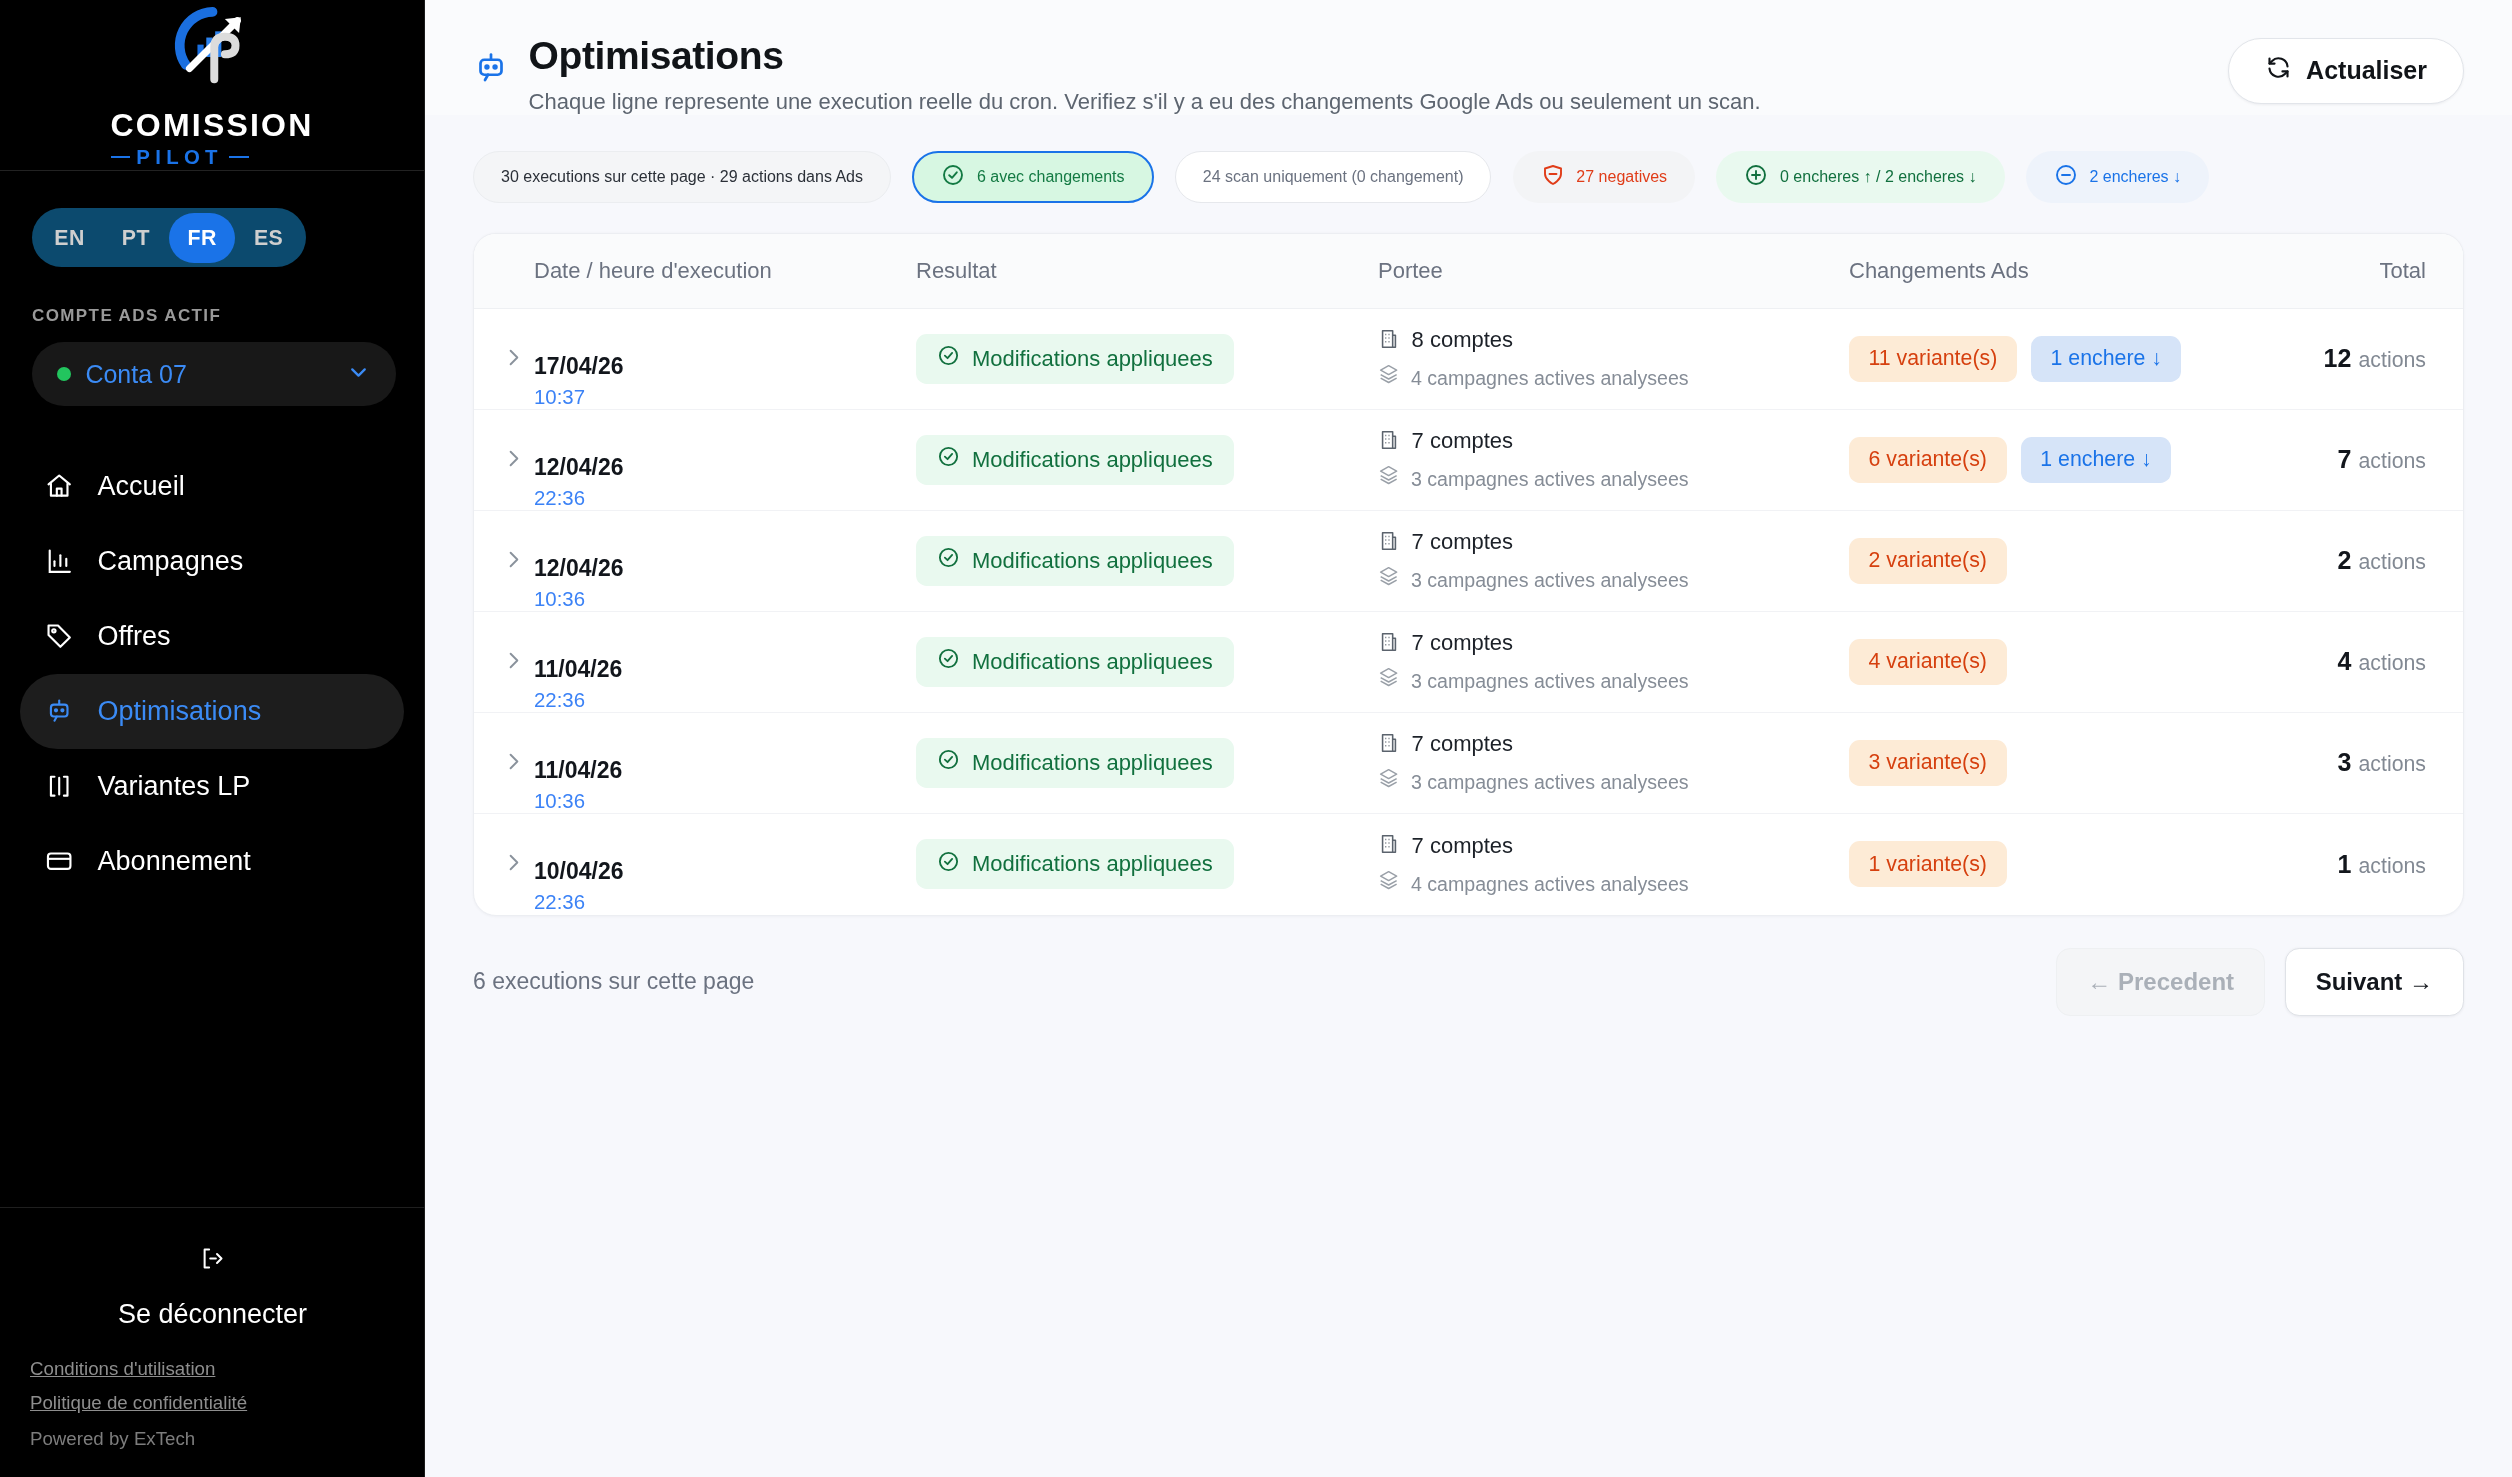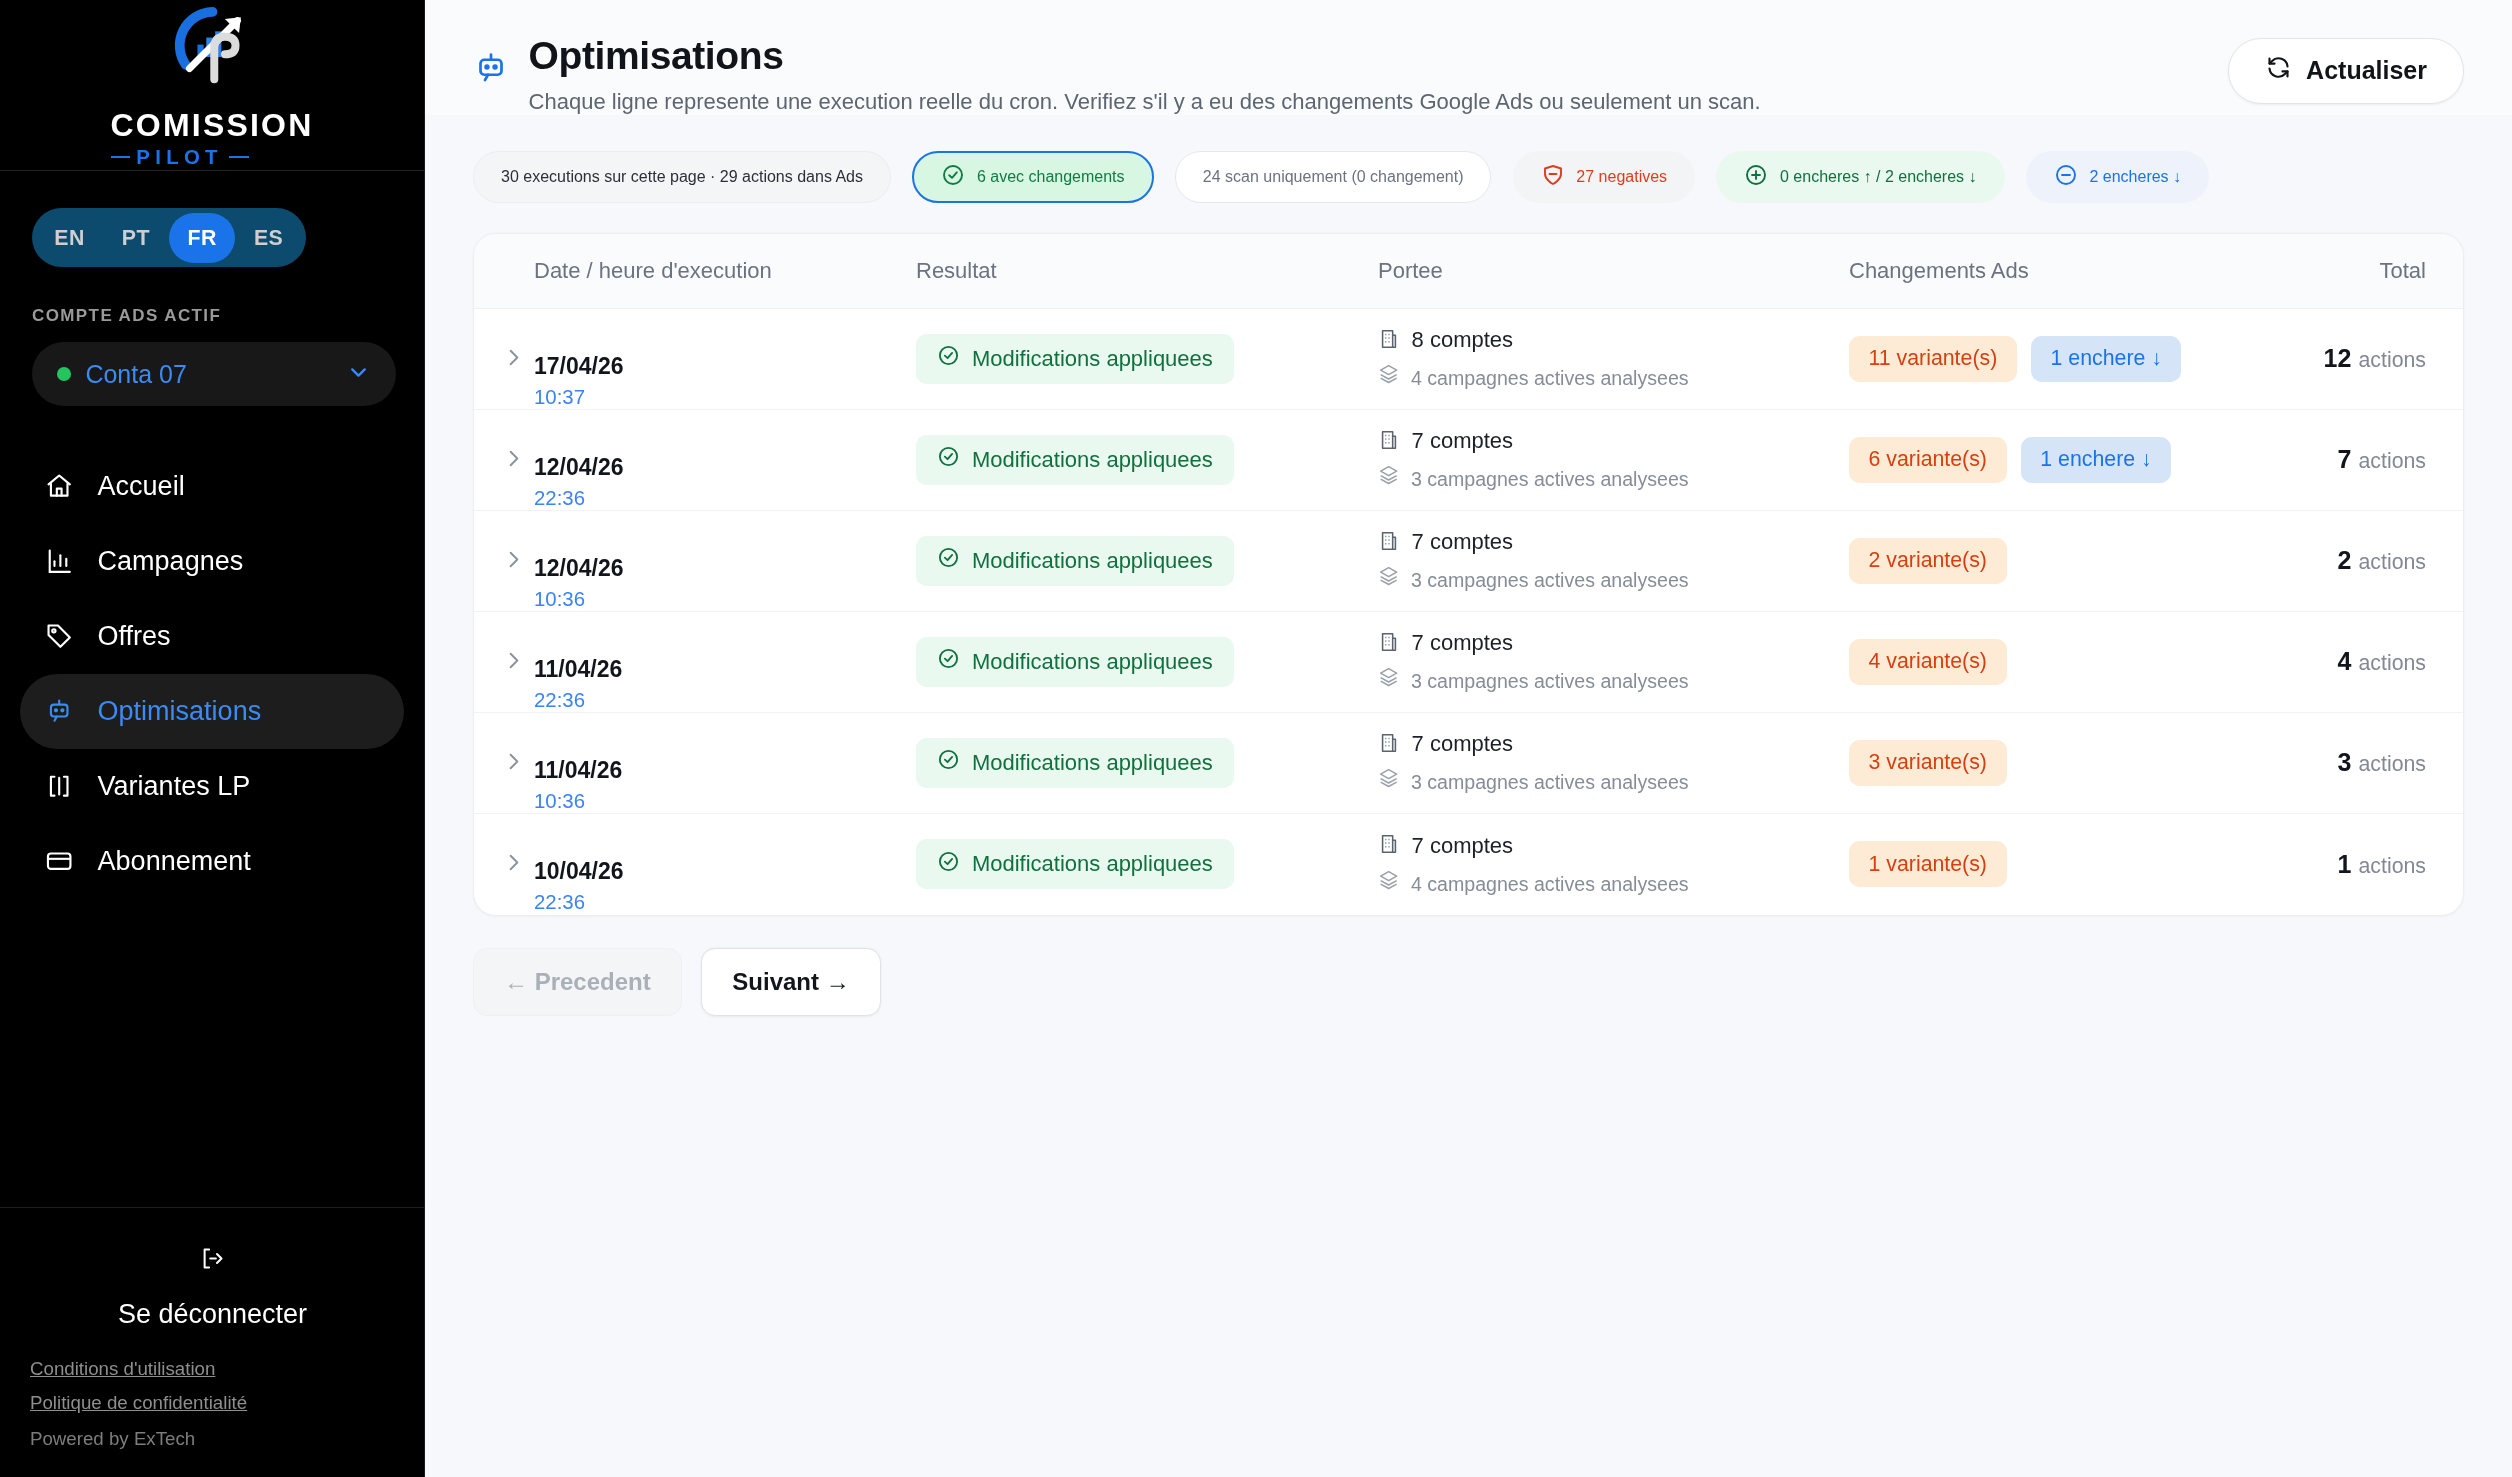--- a/index.html
+++ b/index.html
@@ -727,19 +727,20 @@
           </div>
           <div class="c-tot">
             <span class="tot-n">1</span><span class="tot-u">actions</span>
           </div>
         </div>
 
       </div>
     </div>
 
     <div class="foot">
+      <div class="foot-txt">6 executions sur cette page</div>
       <button class="pg-btn pg-prev">← Precedent</button>
       <button class="pg-btn pg-next">Suivant →</button>
     </div>
 
   </main>
 </div>
 
 
 </body></html>

